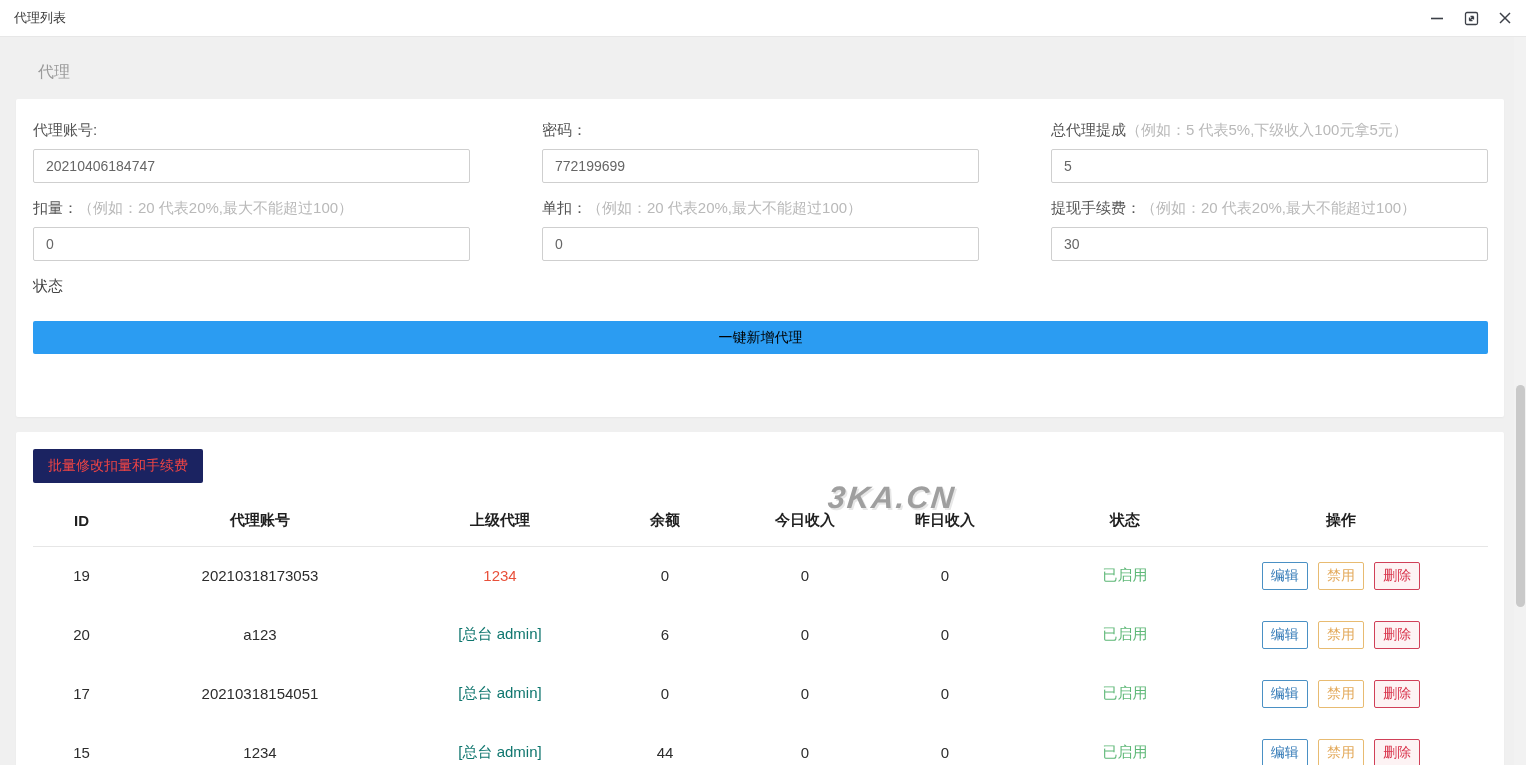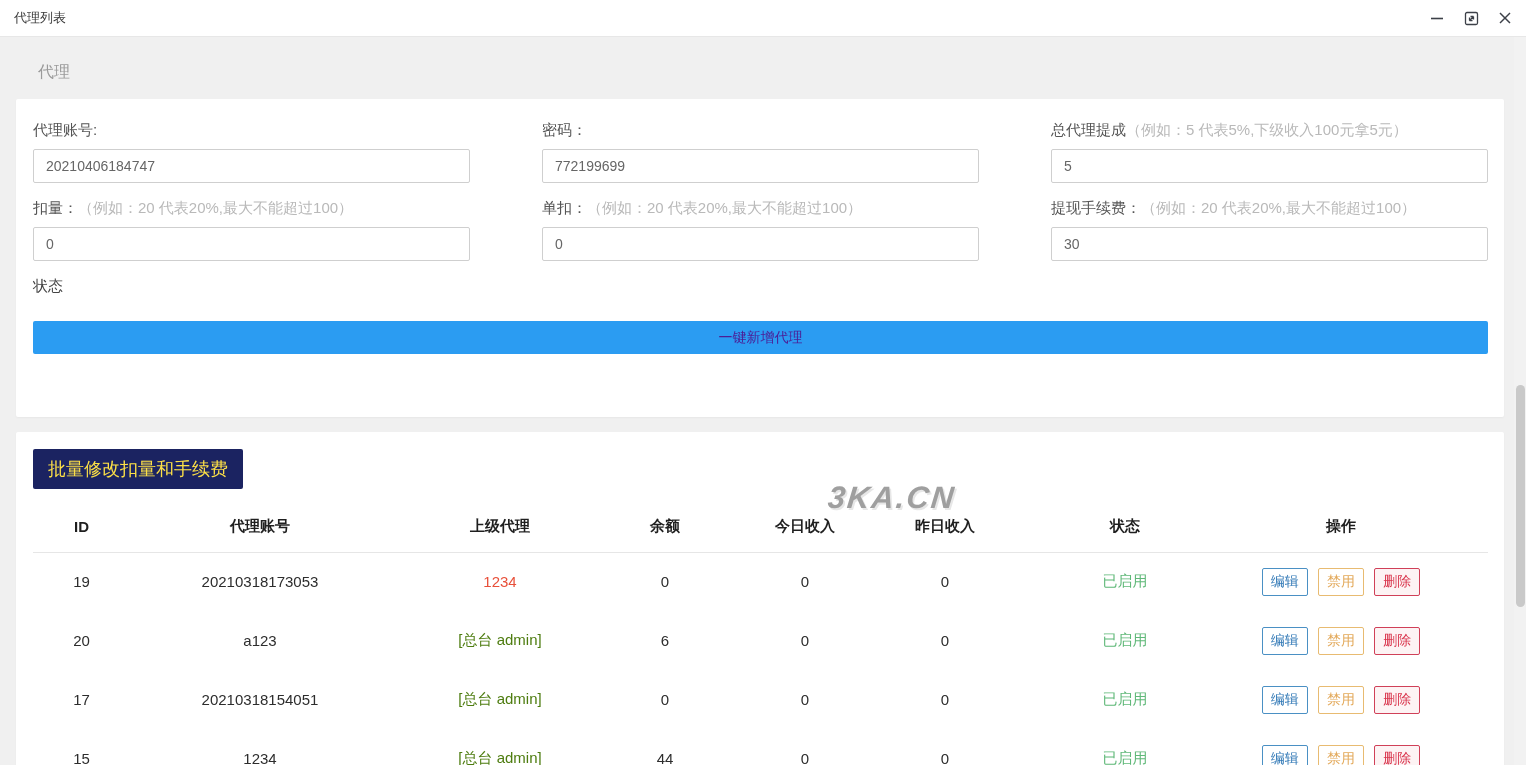--- a/index.html
+++ b/index.html
@@ -45,42 +45,42 @@
   .radio-row { display:flex; align-items:center; margin-top:22px; font-size:15px; color:#333; }
   .radio { width:15px; height:15px; border-radius:50%; display:inline-block; position:relative; margin-right:7px; cursor:pointer; }
   .radio.checked { border:2px solid #2196f3; background:#fff; }
   .radio.checked::after {
     content:""; position:absolute; left:2px; top:2px; width:7px; height:7px;
     border-radius:50%; background:#2196f3;
   }
   .radio.unchecked { border:1px solid #9f9f9f; background:#fff; }
   .radio-label { margin-right:14px; cursor:pointer; }
   .submit-btn {
-    margin-top:25px; width:1455px; height:33px; background:#2b9cf2; color:#4c1d95;
+    margin-top:25px; width:1455px; height:33px; background:#2b9cf2; color:#000000;
     font-size:14px; border:none; border-radius:2px; cursor:pointer; display:block;
     font-family:Liberation Sans, sans-serif;
   }
   
   .batch-btn {
-    display:inline-block; background:#1b2361; color:#fde047; font-size:18px;
+    display:inline-block; background:#1b2361; color:#ef4444; font-size:14px;
     padding:8px 15px; border:none; border-radius:2px; cursor:pointer;
     font-family:"Liberation Sans","DejaVu Sans",sans-serif;
   }
   table.agents { border-collapse:collapse; table-layout:fixed; width:1455px; margin-top:13px; }
   table.agents th {
     height:50px; font-size:15px; font-weight:bold; color:#1f1f1f;
     text-align:center; border-bottom:1px solid #e6e6e6; vertical-align:middle;
   }
   table.agents td {
     height:59px; font-size:15px; font-weight:400; color:#2d2d2d;
     text-align:center; vertical-align:middle;
   }
   th.col-ops, td.col-ops { padding-right:56px; }
   .parent-agent { color:#e8503a; cursor:pointer; }
-  .parent-admin { color:#4d7c0f; cursor:pointer; }
+  .parent-admin { color:#0f766e; cursor:pointer; }
   .status-enabled { color:#5FB878; }
   .act-btn {
     display:inline-block; padding:4px 8px; font-size:14px; border-radius:2px;
     margin:8px 3px; cursor:pointer; background:#fff;
     font-family:"Liberation Sans","DejaVu Sans",sans-serif;
   }
   .act-edit   { color:#337ab7; border:1px solid #4a90c4; }
   .act-disable{ color:#e3a95a; border:1px solid #e8bb71; }
   .act-delete { color:#d9344c; border:1px solid #d04058; background:#fdf3f4; }
   

